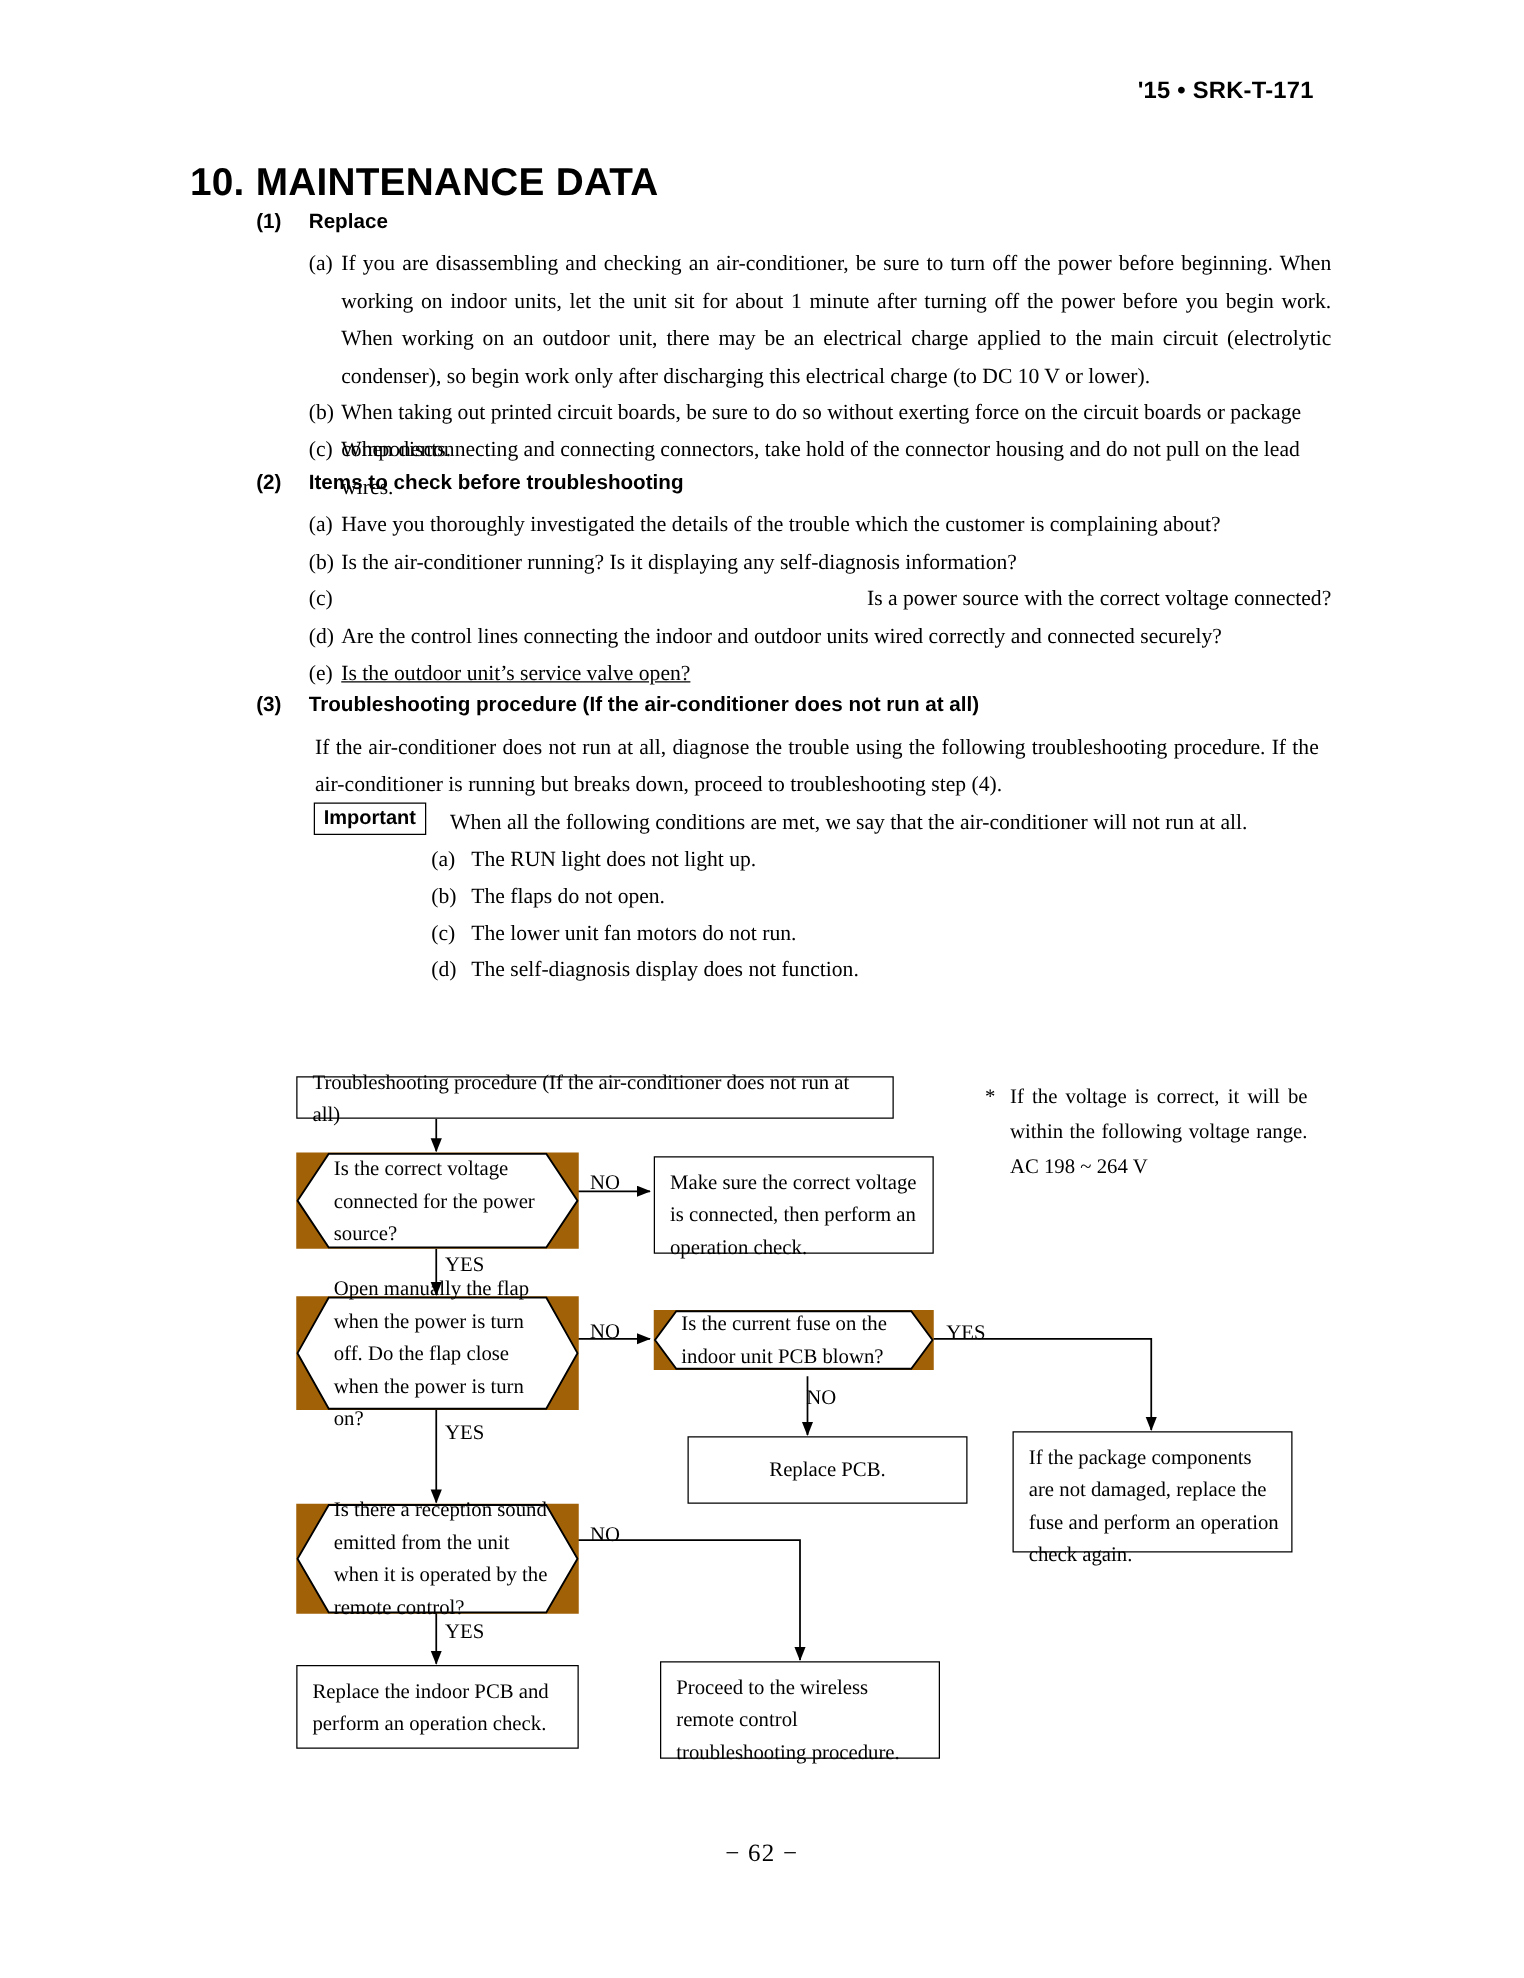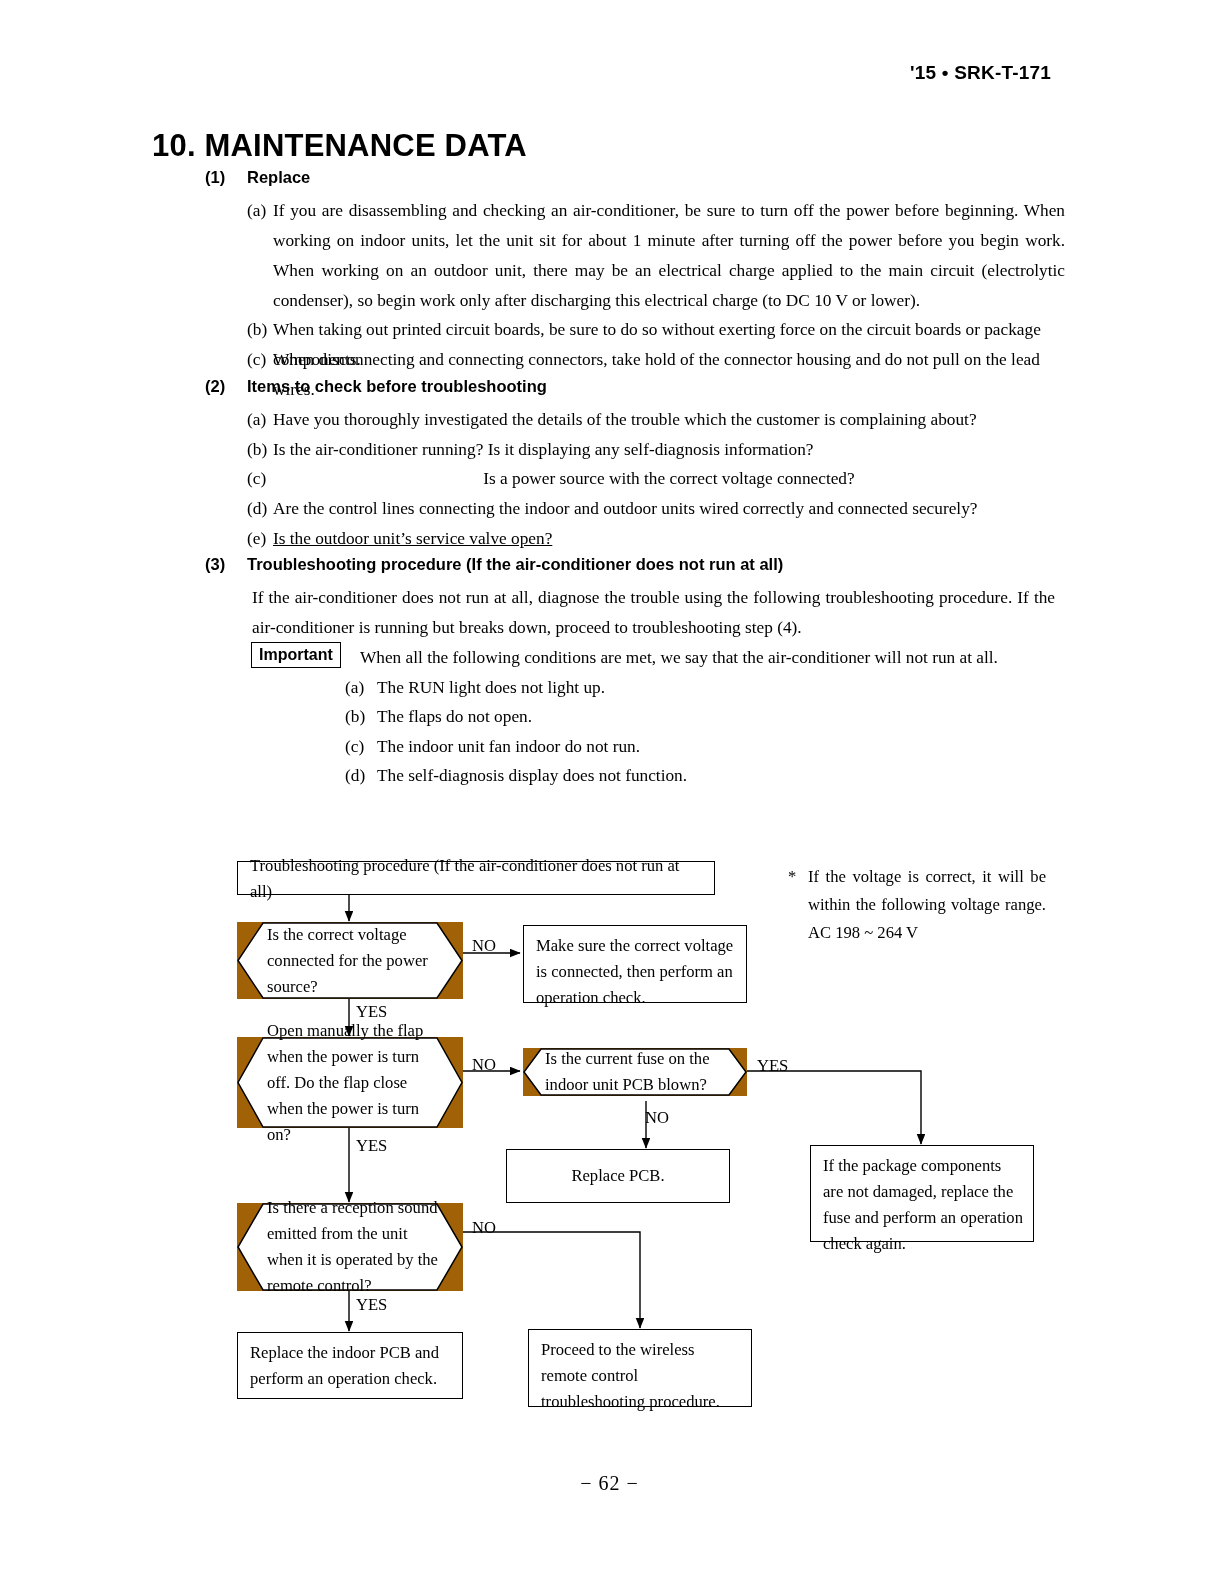--- a/index.html
+++ b/index.html
@@ -191,21 +191,21 @@
 <div class="body-item" style="top:405px; left:247px; width:818px;">
   <span class="mark">(a)</span>
   <span class="txt" style="text-align:left;">Have you thoroughly investigated the details of the trouble which the customer is complaining about?</span>
 </div>
 <div class="body-item" style="top:435px; left:247px; width:818px;">
   <span class="mark">(b)</span>
   <span class="txt" style="text-align:left;">Is the air-conditioner running? Is it displaying any self-diagnosis information?</span>
 </div>
 <div class="body-item" style="top:464px; left:247px; width:818px;">
   <span class="mark">(c)</span>
-  <span class="txt" style="text-align:center;">Is  a power source with the correct voltage connected?</span>
+  <span class="txt" style="text-align:right;">Is  a power source with the correct voltage connected?</span>
 </div>
 <div class="body-item" style="top:494px; left:247px; width:818px;">
   <span class="mark">(d)</span>
   <span class="txt" style="text-align:left;">Are the control lines connecting the indoor and outdoor units wired correctly and connected securely?</span>
 </div>
 <div class="body-item" style="top:524px; left:247px; width:818px;">
   <span class="mark">(e)</span>
   <span class="txt" style="text-align:left;text-decoration:underline;">Is the outdoor unit’s service valve open?</span>
 </div>
 
@@ -220,21 +220,21 @@
 <div class="body-item" style="top:673px; left:345px; width:700px;">
   <span class="mark">(a)</span>
   <span class="txt" style="text-align:left; margin-left:32px;">The RUN light does not light up.</span>
 </div>
 <div class="body-item" style="top:702px; left:345px; width:700px;">
   <span class="mark">(b)</span>
   <span class="txt" style="text-align:left; margin-left:32px;">The flaps do not open.</span>
 </div>
 <div class="body-item" style="top:732px; left:345px; width:700px;">
   <span class="mark">(c)</span>
-  <span class="txt" style="text-align:left; margin-left:32px;">The indoor unit fan indoor do not run.</span>
+  <span class="txt" style="text-align:left; margin-left:32px;">The lower unit fan motors do not run.</span>
 </div>
 <div class="body-item" style="top:761px; left:345px; width:700px;">
   <span class="mark">(d)</span>
   <span class="txt" style="text-align:left; margin-left:32px;">The self-diagnosis display does not function.</span>
 </div>
 
 <svg id="flow" xmlns="http://www.w3.org/2000/svg">
   <defs>
     <marker id="ah" markerWidth="9" markerHeight="9" refX="7.5" refY="3.2" orient="auto">
       <path d="M0,0 L8,3.2 L0,6.4 z" fill="#000"></path>
@@ -284,21 +284,21 @@
   <span class="hex-txt">Open manually the flap when the power is turn off. Do the flap close when the power is turn on?</span>
 </div>
 
 <div class="hex" style="left:523px; top:1048px; width:224px; height:48px;">
   <svg viewBox="0 0 224 48" preserveAspectRatio="none">
     <polygon points="18,1 206,1 223,24 206,47 18,47 1,24" fill="#fff" stroke="#000" stroke-width="1.5" vector-effect="non-scaling-stroke"></polygon>
   </svg>
   <span class="hex-txt" style="padding-left:22px; padding-right:18px;">Is the current fuse on the indoor unit PCB blown?</span>
 </div>
 
-<div class="fbox center" style="left:506px; top:1149px; width:224px; height:54px;">
+<div class="fbox center" style="left:550px; top:1149px; width:224px; height:54px;">
   <span>Replace PCB.</span>
 </div>
 
 <div class="fbox" style="left:810px; top:1145px; width:224px; height:97px;">
   <span>If the package components are not damaged, replace the fuse and perform an operation check again.</span>
 </div>
 
 <div class="hex" style="left:237px; top:1203px; width:226px; height:88px;justify-content:center;">
   <svg viewBox="0 0 226 88" preserveAspectRatio="none">
     <polygon points="26,1 200,1 225,44 200,87 26,87 1,44" fill="#fff" stroke="#000" stroke-width="1.5" vector-effect="non-scaling-stroke"></polygon>

